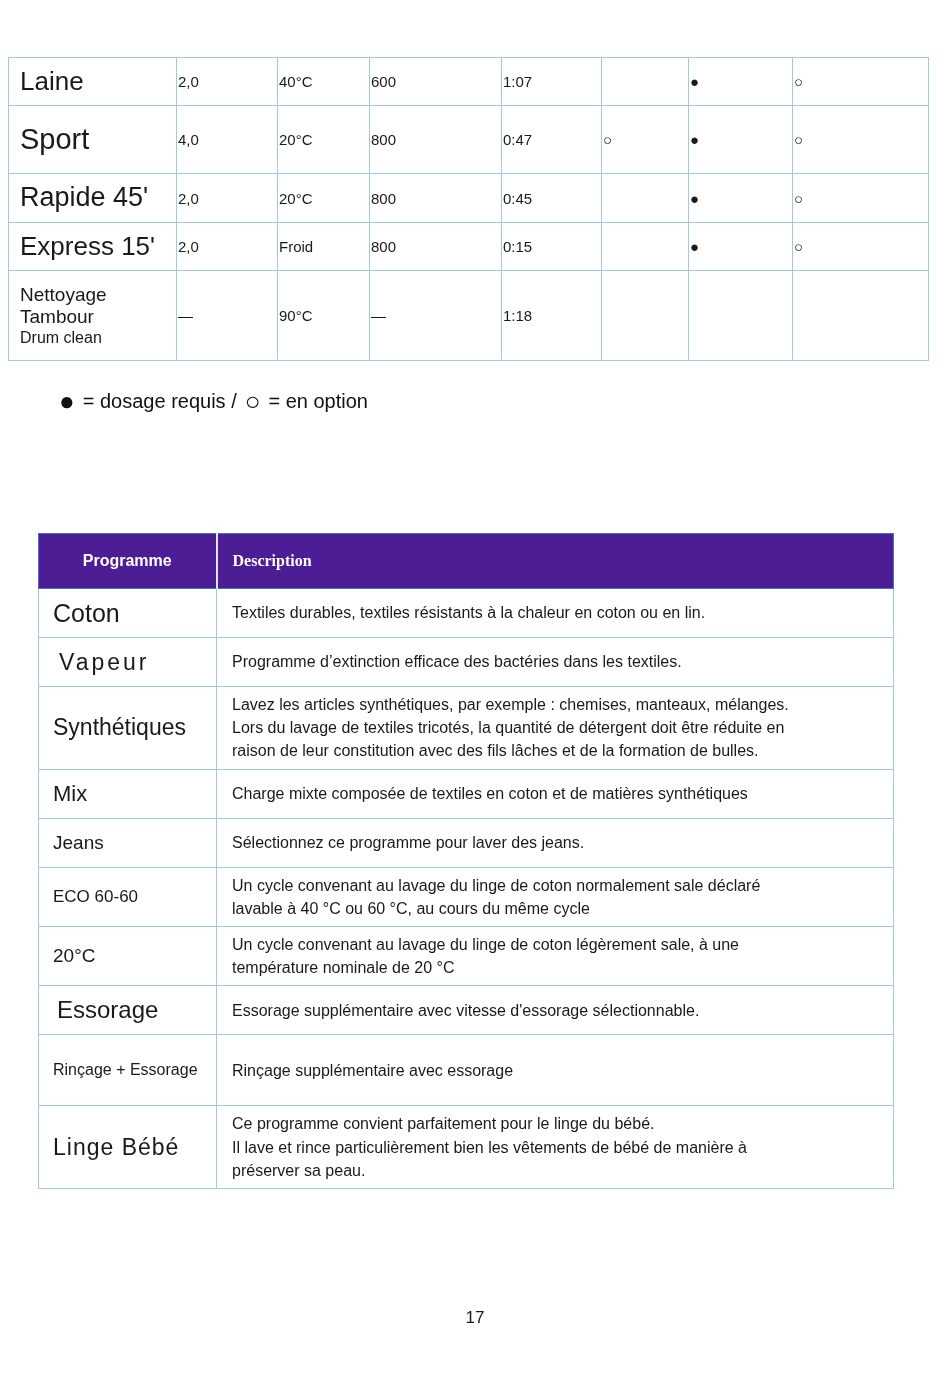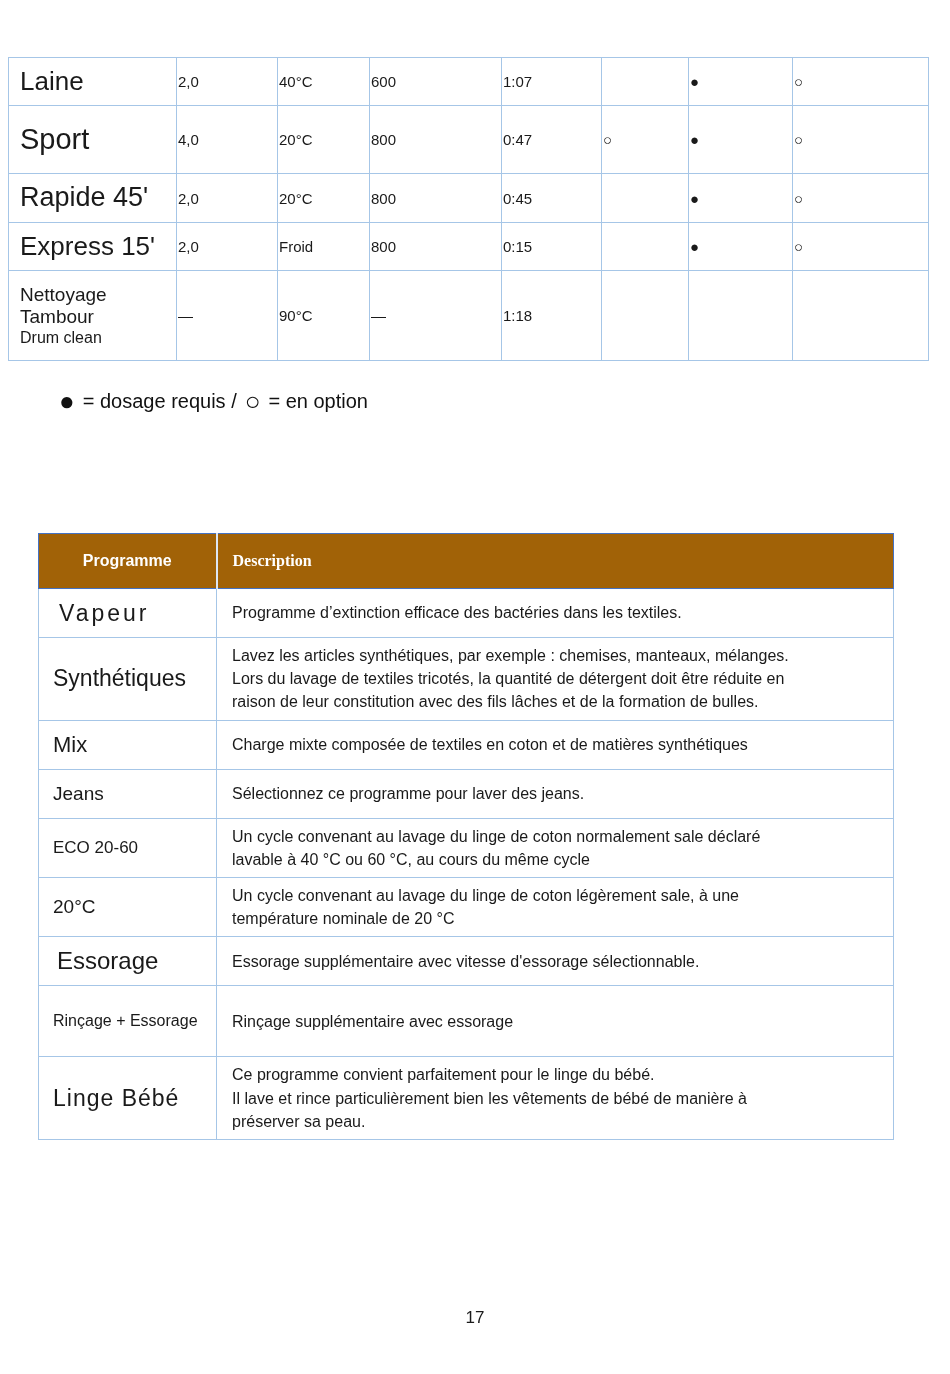--- a/index.html
+++ b/index.html
@@ -44,21 +44,21 @@
   }
   .lg-dot { font-size: 26px; line-height: 1; }
 
   
   table.prog {
     position: absolute; left: 38px; top: 533px;
     width: 855px;
     border-collapse: collapse; table-layout: fixed;
   }
   table.prog th {
-    background: #a16207; color: #ffffff;
+    background: #4c1d95; color: #ffffff;
     font-size: 16px; font-weight: bold;
     border: 1px solid #4472c4;
     height: 52px; vertical-align: middle;
   }
   table.prog th.h-prog { text-align: center; }
   table.prog th.h-desc { text-align: left; padding-left: 15px; border-left: 2px solid #dde6f4; font-family: Liberation Serif, serif; }
   table.prog td {
     border: 1px solid #a6c6e7;
     vertical-align: middle;
     overflow: hidden;
@@ -185,39 +185,43 @@
       <col style="width:677px">
   </colgroup>
   <thead>
     <tr>
       <th class="h-prog">Programme</th>
       <th class="h-desc">Description</th>
     </tr>
   </thead>
   <tbody>
     <tr style="height:49px">
+      <td class="pname p0">Coton</td>
+      <td class="desc">Textiles durables, textiles résistants à la chaleur en coton ou en lin.</td>
+    </tr>
+    <tr style="height:49px">
       <td class="pname p1">Vapeur</td>
       <td class="desc">Programme d’extinction efficace des bactéries dans les textiles.</td>
     </tr>
     <tr style="height:70px">
       <td class="pname p2">Synthétiques</td>
       <td class="desc">Lavez les articles synthétiques, par exemple : chemises, manteaux, mélanges.
 Lors du lavage de textiles tricotés, la quantité de détergent doit être réduite en
 raison de leur constitution avec des fils lâches et de la formation de bulles.</td>
     </tr>
     <tr style="height:49px">
       <td class="pname p3">Mix</td>
       <td class="desc">Charge mixte composée de textiles en coton et de matières synthétiques</td>
     </tr>
     <tr style="height:49px">
       <td class="pname p4">Jeans</td>
       <td class="desc">Sélectionnez ce programme pour laver des jeans.</td>
     </tr>
     <tr style="height:49px">
-      <td class="pname p5">ECO 20-60</td>
+      <td class="pname p5">ECO 60-60</td>
       <td class="desc">Un cycle convenant au lavage du linge de coton normalement sale déclaré
 lavable à 40 °C ou 60 °C, au cours du même cycle</td>
     </tr>
     <tr style="height:49px">
       <td class="pname p6">20°C</td>
       <td class="desc">Un cycle convenant au lavage du linge de coton légèrement sale, à une
 température nominale de 20 °C</td>
     </tr>
     <tr style="height:49px">
       <td class="pname p7">Essorage</td>

